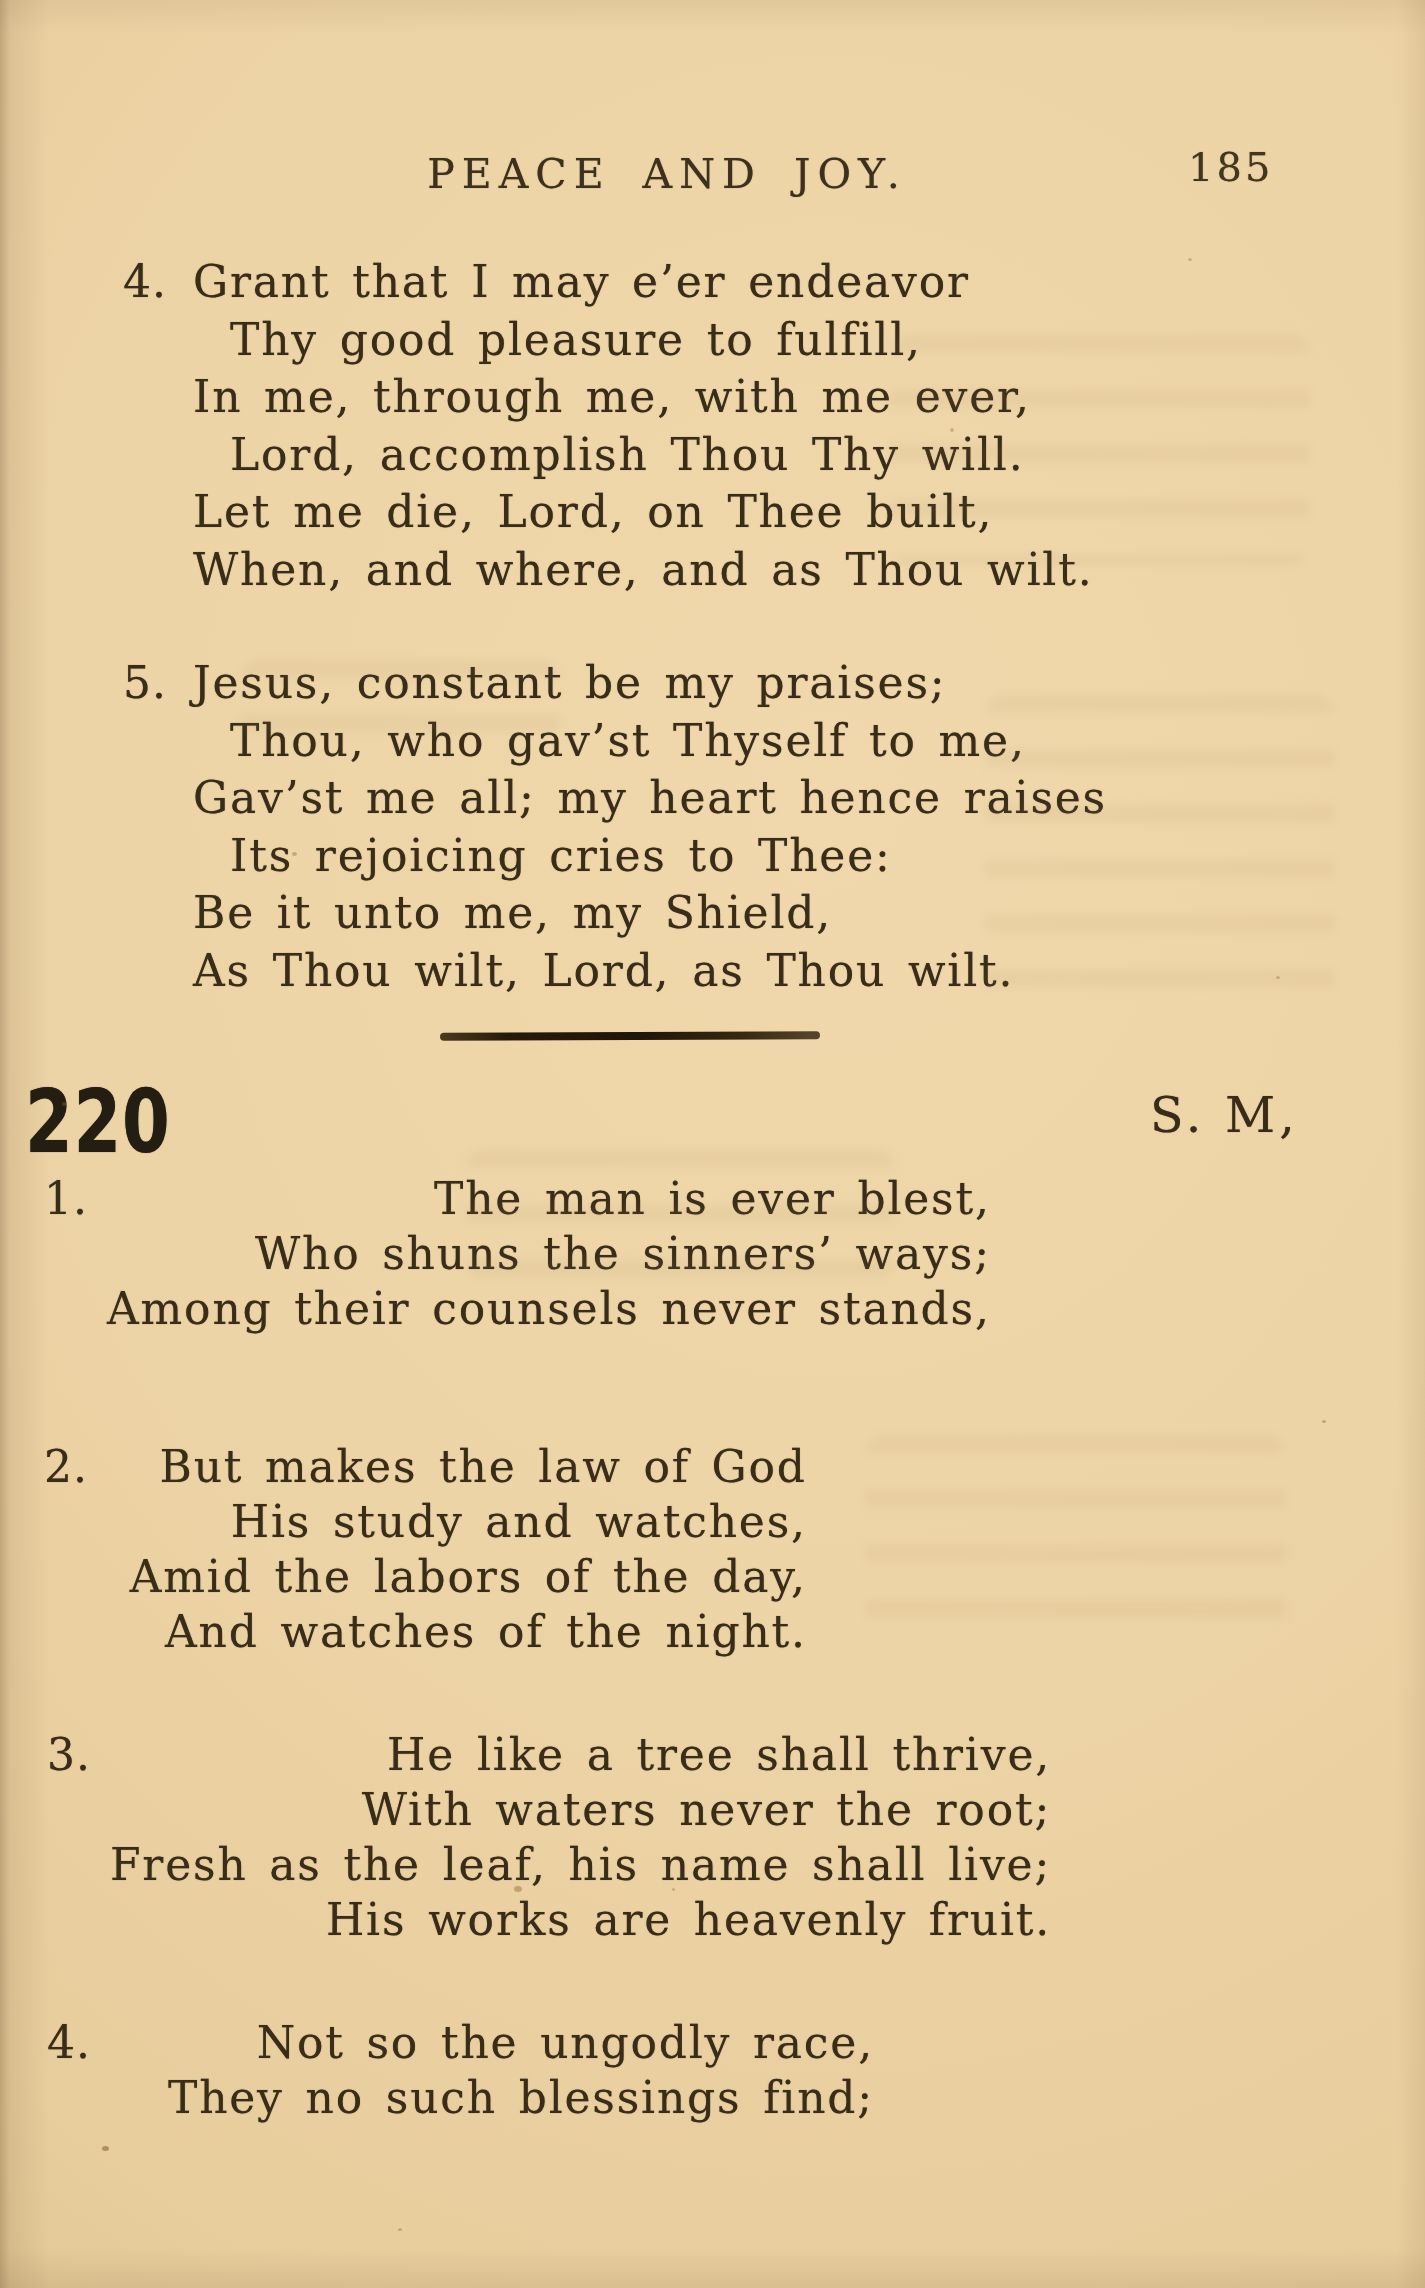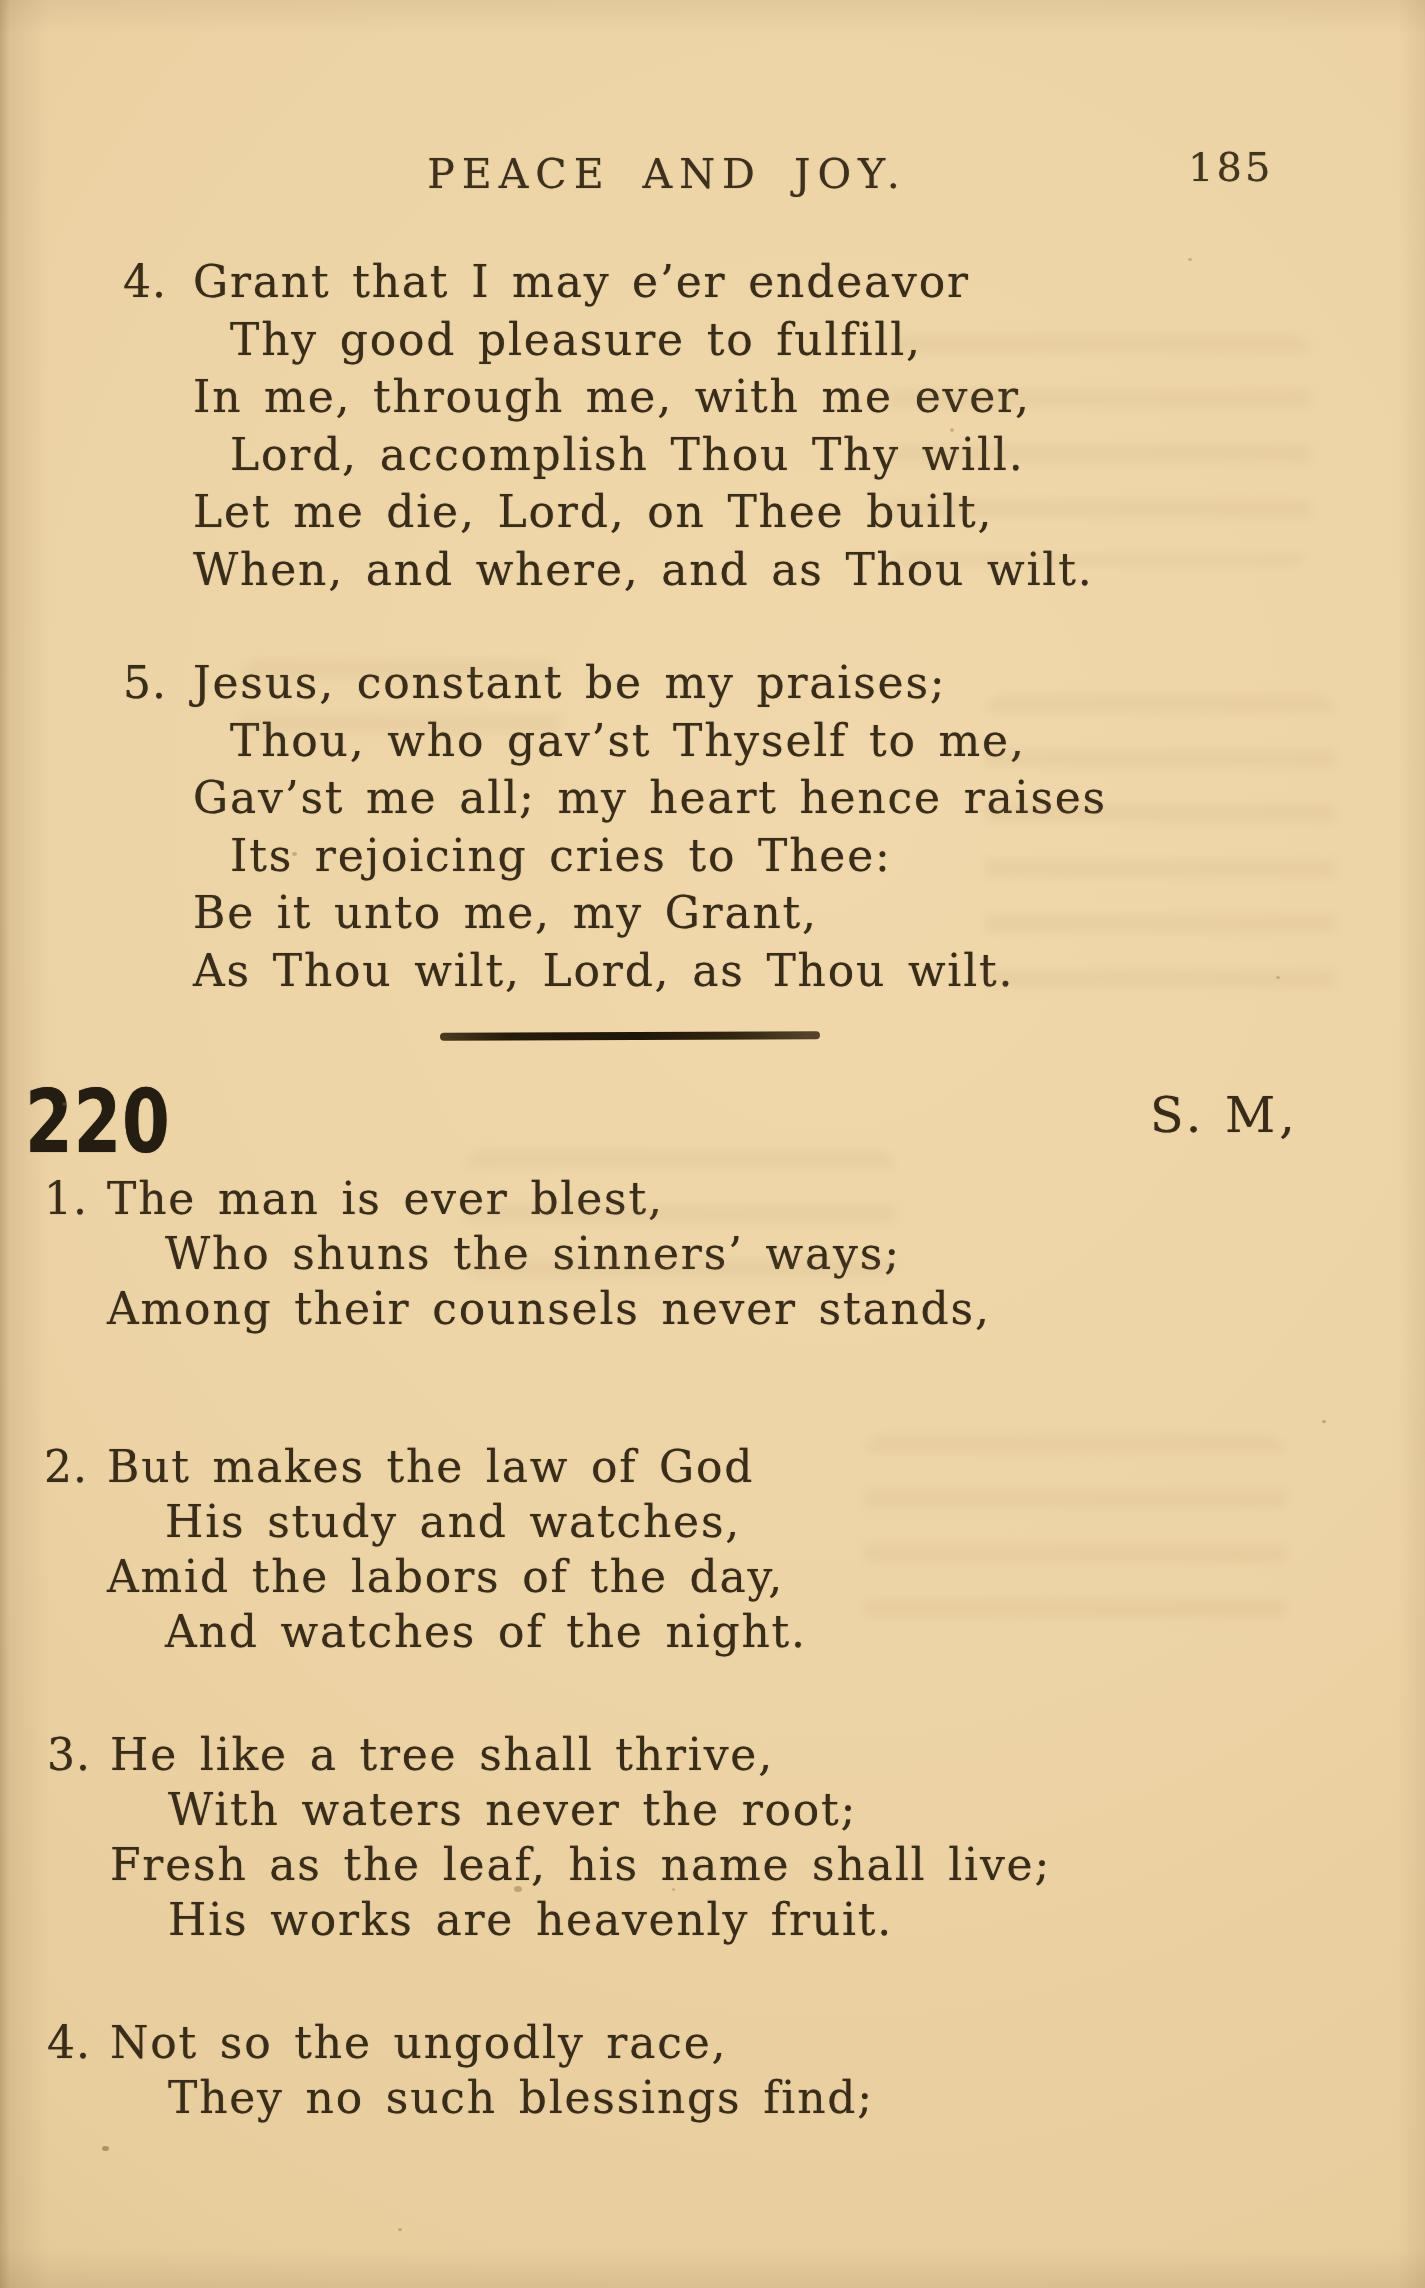--- a/index.html
+++ b/index.html
@@ -32,21 +32,21 @@
   }
   .pageno{
     position:absolute;top:144px;left:1188px;
     font-size:40px;letter-spacing:3px;color:#43361f;
   }
 
   
   .verse{position:absolute;}
   .line{white-space:nowrap;font-size:44px;letter-spacing:1.8px;word-spacing:6px;}
   .hymn-top .line{line-height:57.5px;}
-  .hymn-b  .line{line-height:55px;}
+  .hymn-b  .line{line-height:55px;text-align:right;}
   .hymn-top .ind{padding-left:37px;}
   .hymn-b  .ind{padding-left:58px;}
   .vnum{position:absolute;top:0;font-size:44px;letter-spacing:1px;}
   .hymn-top .vnum{left:-70px;line-height:57.5px;}
   .hymn-b  .vnum{left:-63px;line-height:55px;}
 
   
   .rule{
     position:absolute;top:1032px;left:440px;width:380px;height:8px;
     border-radius:4px;
@@ -96,21 +96,21 @@
     <div class="line inktext">Let me die, Lord, on Thee built,</div>
     <div class="line inktext">When, and where, and as Thou wilt.</div>
   </div>
 
   <div class="verse hymn-top" style="left:193px;top:654px;">
     <span class="vnum inktext">5.</span>
     <div class="line inktext">Jesus, constant be my praises;</div>
     <div class="line ind inktext">Thou, who gav’st Thyself to me,</div>
     <div class="line inktext">Gav’st me all; my heart hence raises</div>
     <div class="line ind inktext">Its rejoicing cries to Thee:</div>
-    <div class="line inktext">Be it unto me, my Grant,</div>
+    <div class="line inktext">Be it unto me, my Shield,</div>
     <div class="line inktext">As Thou wilt, Lord, as Thou wilt.</div>
   </div>
 
   <div class="rule"></div>
 
   <div class="hymn-no">220</div>
   <div class="meter inktext">S. M,</div>
 
   <div class="verse hymn-b" style="left:107px;top:1171px;">
     <span class="vnum inktext">1.</span>

